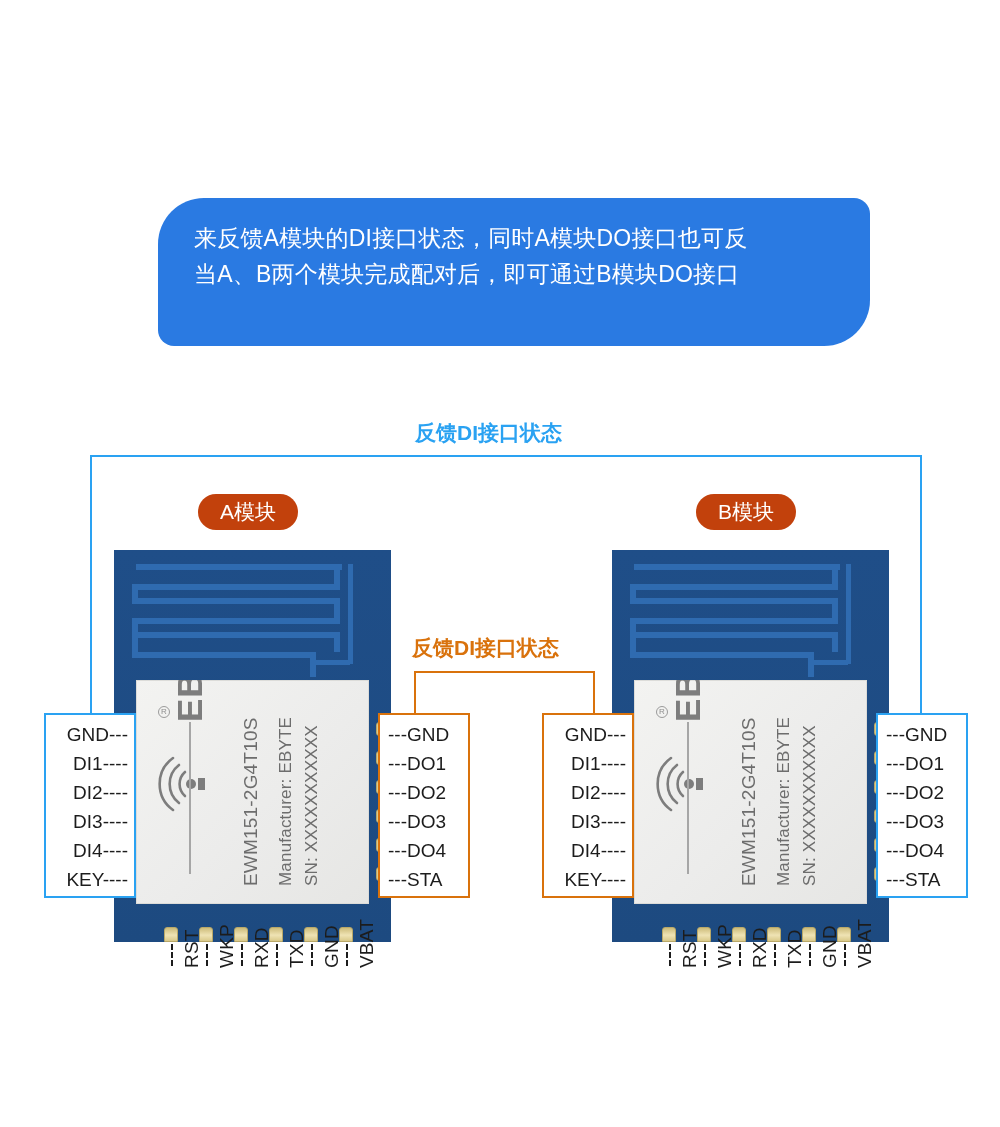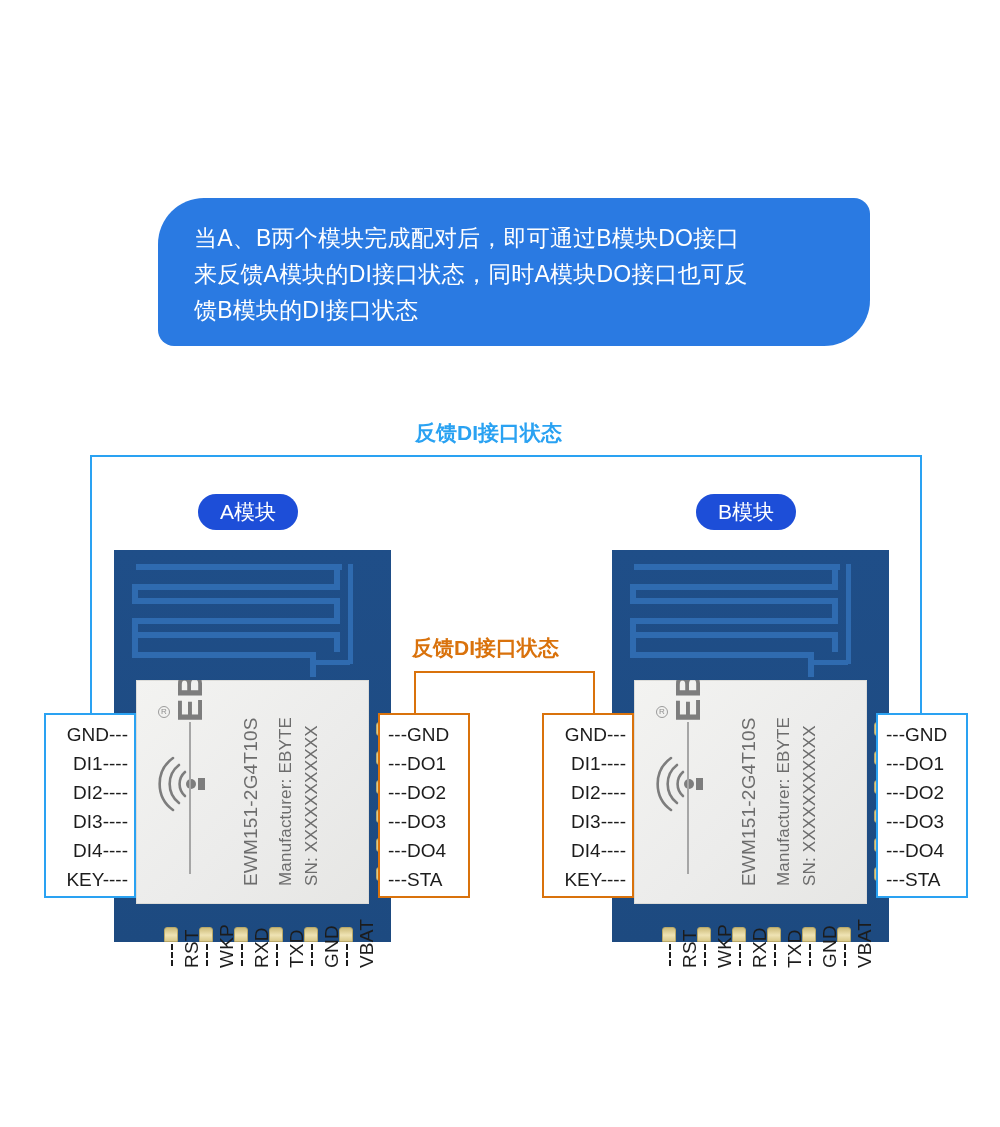--- a/index.html
+++ b/index.html
@@ -143,37 +143,36 @@
   
   .botlabel {
     position: absolute; font-size: 19px; color: #1c1c1c;
     white-space: nowrap; transform: rotate(-90deg);
     transform-origin: left top; letter-spacing: 0.2px;
   }
 
   
   .mod-badge {
     position: absolute; top: 494px; height: 36px;
-    background: #1d4ed8; border-radius: 18px;
+    background: #c2410c; border-radius: 18px;
     color: #fff; font-size: 21px; line-height: 36px;
     padding: 0 22px;
   }
   .badge-a { left: 198px; }
   .badge-b { left: 696px; }
 </style>
 </head>
 <body>
 
 <div id="page">
 
 
   <div class="callout">
+    <div class="callout-line">来反馈A模块的DI接口状态，同时A模块DO接口也可反</div>
     <div class="callout-line">当A、B两个模块完成配对后，即可通过B模块DO接口</div>
-    <div class="callout-line">来反馈A模块的DI接口状态，同时A模块DO接口也可反</div>
-    <div class="callout-line">馈B模块的DI接口状态</div>
   </div>
 
   <div class="bracket blue bracket-outer"></div>
   <div class="conn-label blue">反馈DI接口状态</div>
 
   <div class="bracket orange bracket-inner"></div>
   <div class="conn-label orange">反馈DI接口状态</div>
 
   <div class="mod-badge badge-a">A模块</div>
   <div class="mod-badge badge-b">B模块</div>

